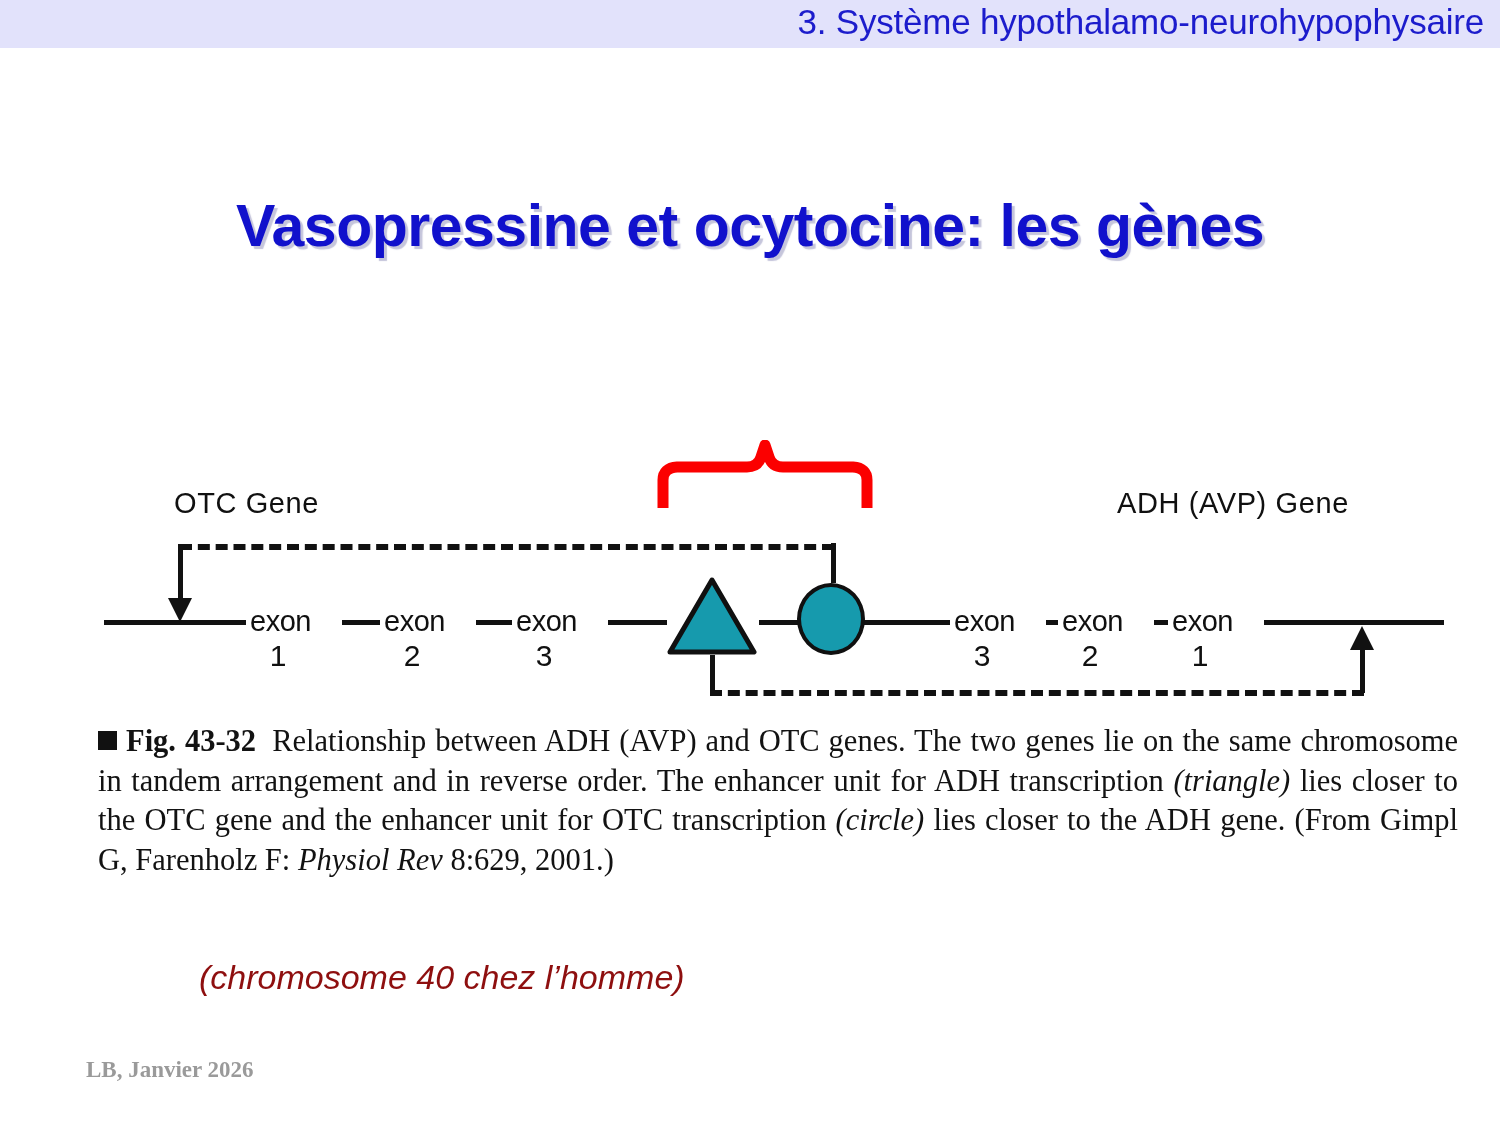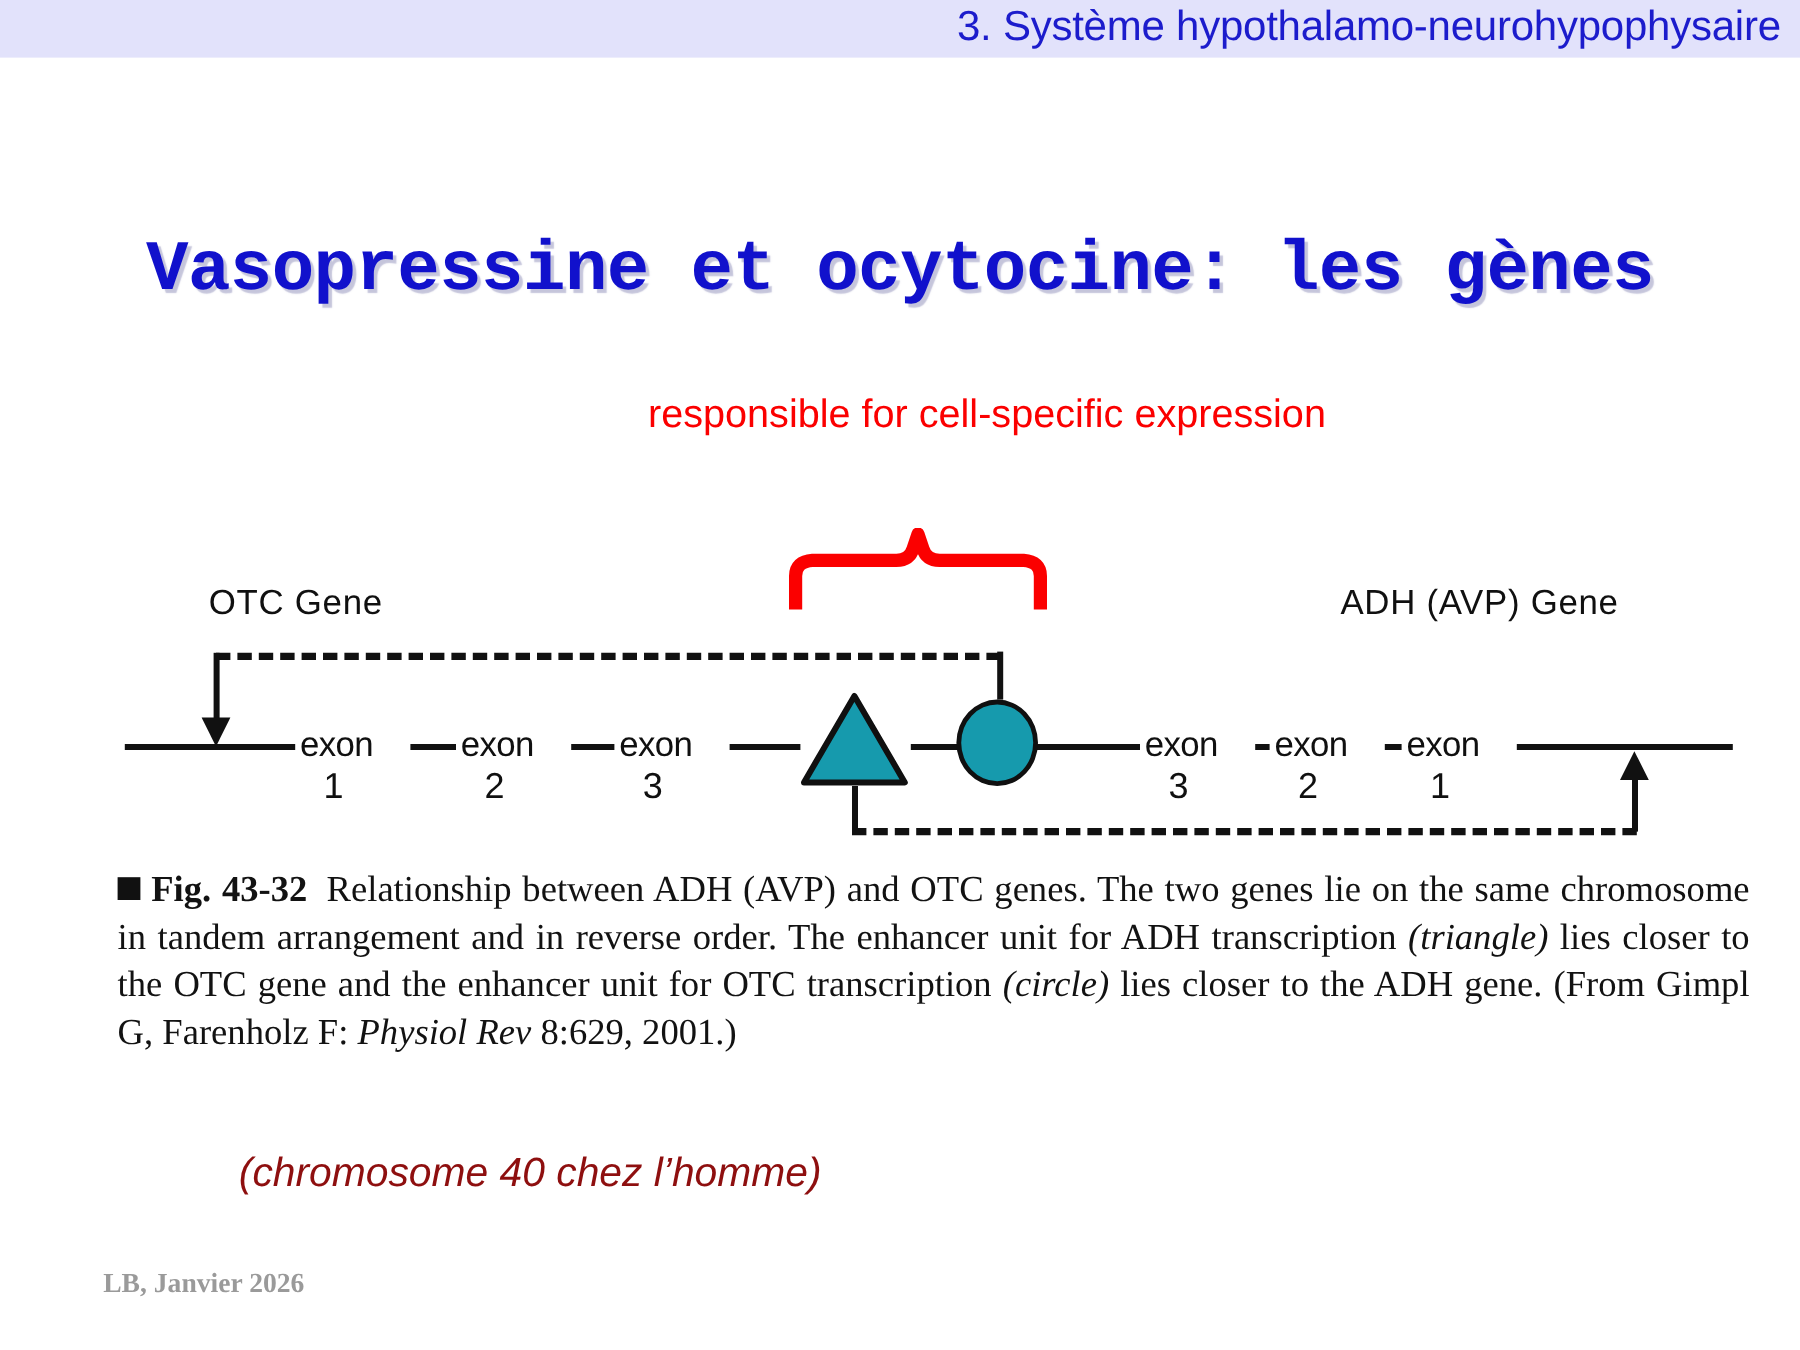--- a/index.html
+++ b/index.html
@@ -38,21 +38,21 @@
     margin-left: 40px;
   }
 
   
   #slide-title {
     position: absolute;
     left: 0;
     top: 192px;
     width: 1500px;
     text-align: center;
-    font-family: Liberation Mono, monospace;
+    font-family: Liberation Sans, sans-serif;
     font-size: 59px;
     font-weight: bold;
     color: #1111cc;
     letter-spacing: -0.5px;
     text-shadow: 3px 3px 1px rgba(150,150,190,0.55);
     white-space: nowrap;
   }
 
   
   #annotation {
@@ -237,21 +237,20 @@
 <body>
 
 <div id="slide">
 
   <div id="header-band"></div>
   <div id="header-title">3. Système hypothalamo-neurohypophysaire</div>
 
   <div id="slide-title">Vasopressine et ocytocine: les gènes</div>
 
   <div id="annotation">
-    <div>responsible for cell-specific expression</div>
   </div>
 
   <svg id="red-brace" viewBox="0 0 230 70">
     <path d="M 8 68 L 8 40 Q 8 28 22 27 L 92 27 Q 103 27 106 17 L 110 5 L 114 17 Q 117 27 128 27 L 198 27 Q 212 28 212 40 L 212 68" fill="none" stroke="#fb0000" stroke-width="11" stroke-linecap="butt" stroke-linejoin="round"></path>
   </svg>
 
   <div id="figure">
 
     <div class="gene-label" id="label-otc">OTC Gene</div>
     <div class="gene-label" id="label-adh">ADH (AVP) Gene</div>

